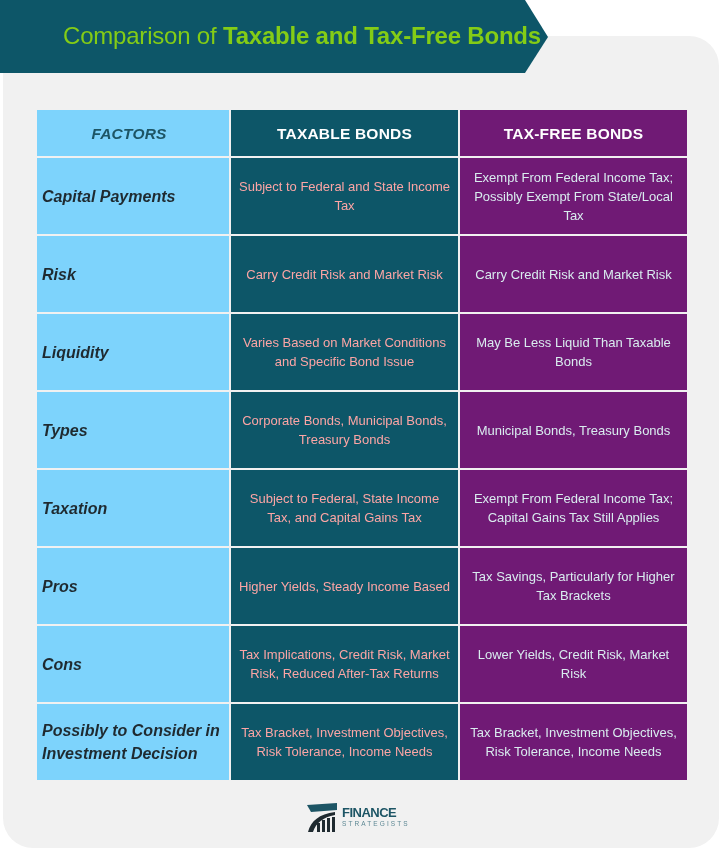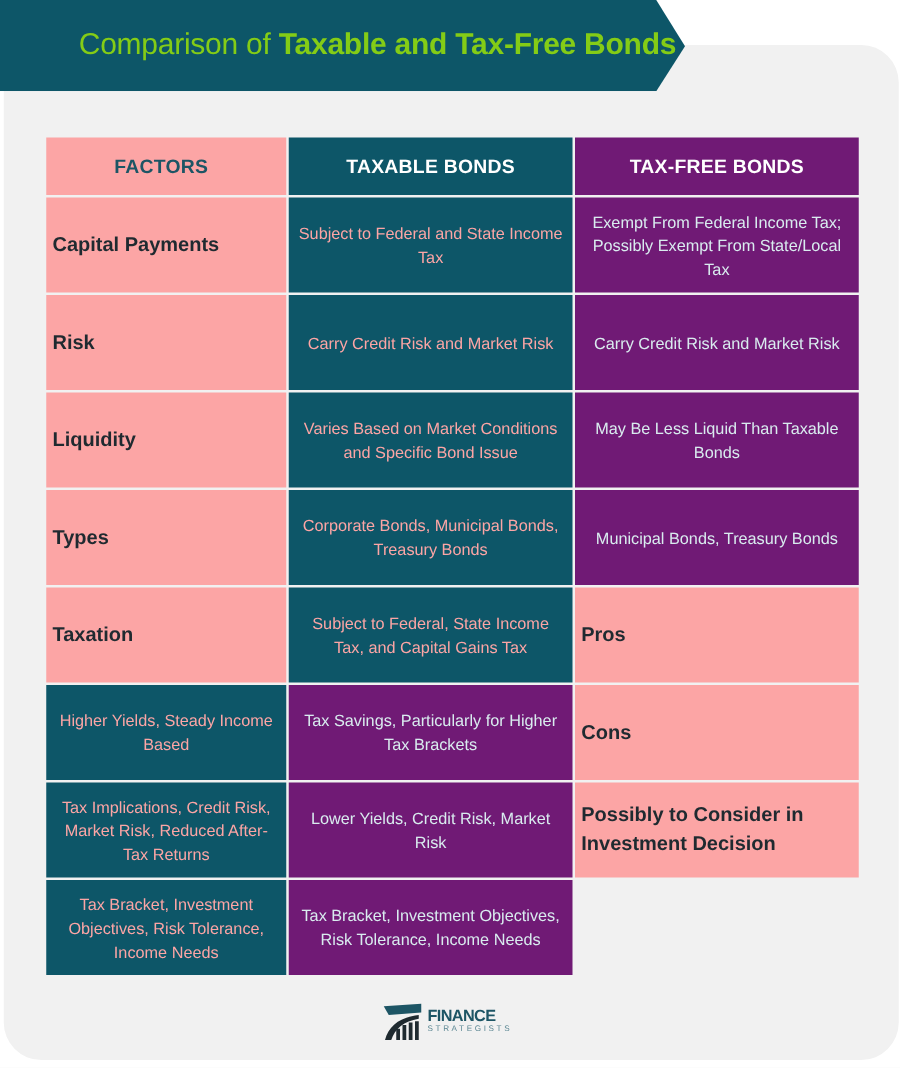--- a/index.html
+++ b/index.html
@@ -30,21 +30,21 @@
     column-gap: 2px;
     row-gap: 2px;
     z-index: 1;
   }
   .cell {
     display: flex; align-items: center; justify-content: center;
     text-align: center; height: 76px; padding: 0 8px;
     font-size: 13px; line-height: 19px;
   }
   .cell.head { height: 46px; font-weight: bold; font-size: 15.5px; letter-spacing: 0.2px; }
-  .c-factor { background: #fca5a5; color: #1f2a30; justify-content: flex-start; text-align: left; padding-left: 5px; font-weight: bold; font-size: 16px; line-height: 23px; }
+  .c-factor { background: #7dd3fc; color: #1f2a30; justify-content: flex-start; text-align: left; padding-left: 5px; font-weight: bold; font-size: 16px; line-height: 23px; font-style: italic; }
   .c-factor.head { justify-content: center; text-align: center; color: #1d5565; padding-left: 0; }
   .c-taxable { background: #0d5668; color: #fca5a5; }
   .c-taxfree { background: #701a75; color: #d9ecef; }
   .c-taxable.head, .c-taxfree.head { color: #ffffff; }
 
   .logo {
     position: absolute; left: 305px; top: 800px; width: 115px; height: 34px;
     display: flex; align-items: center; gap: 3px;
   }
   .logo svg { width: 34px; height: 32px; }
@@ -77,20 +77,21 @@
   <div class="cell c-factor">Liquidity</div>
   <div class="cell c-taxable">Varies Based on Market Conditions and Specific Bond Issue</div>
   <div class="cell c-taxfree">May Be Less Liquid Than Taxable Bonds</div>
 
   <div class="cell c-factor">Types</div>
   <div class="cell c-taxable">Corporate Bonds, Municipal Bonds, Treasury Bonds</div>
   <div class="cell c-taxfree">Municipal Bonds, Treasury Bonds</div>
 
   <div class="cell c-factor">Taxation</div>
   <div class="cell c-taxable">Subject to Federal, State Income Tax, and Capital Gains Tax</div>
+  <div class="cell c-taxfree">Exempt From Federal Income Tax; Capital Gains Tax Still Applies</div>
 
   <div class="cell c-factor">Pros</div>
   <div class="cell c-taxable">Higher Yields, Steady Income Based</div>
   <div class="cell c-taxfree">Tax Savings, Particularly for Higher Tax Brackets</div>
 
   <div class="cell c-factor">Cons</div>
   <div class="cell c-taxable">Tax Implications, Credit Risk, Market Risk, Reduced After-Tax Returns</div>
   <div class="cell c-taxfree">Lower Yields, Credit Risk, Market Risk</div>
 
   <div class="cell c-factor">Possibly to Consider in Investment Decision</div>

